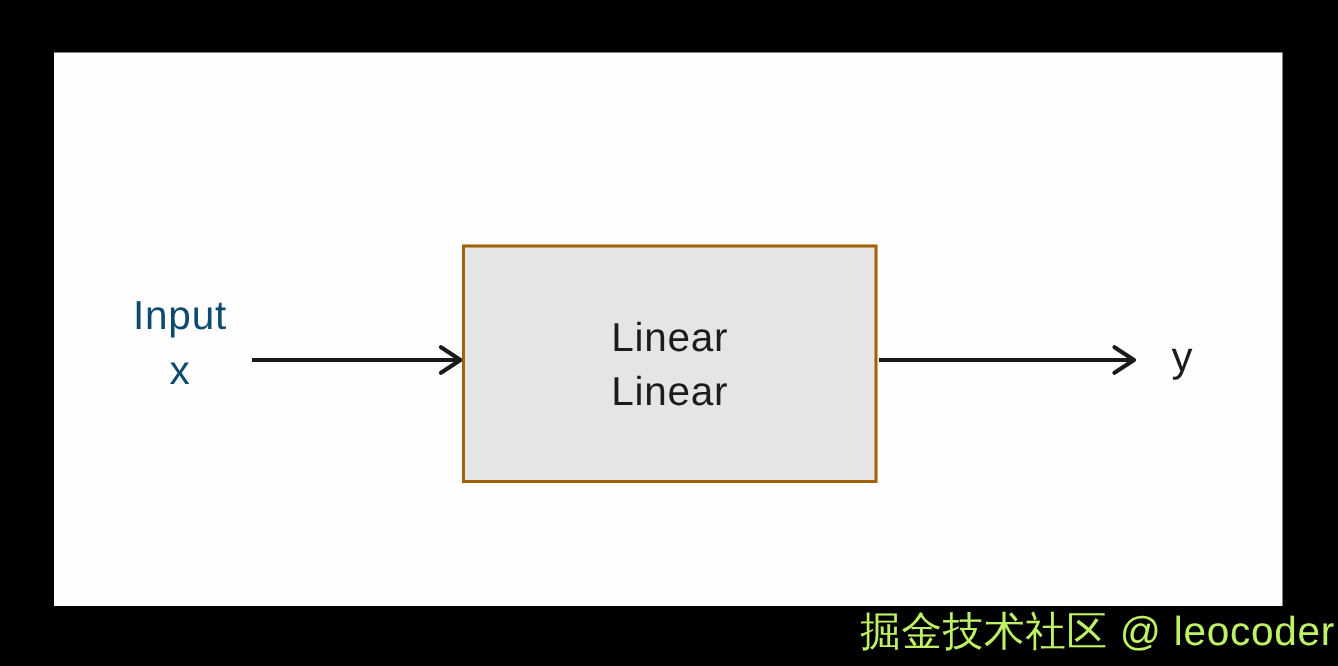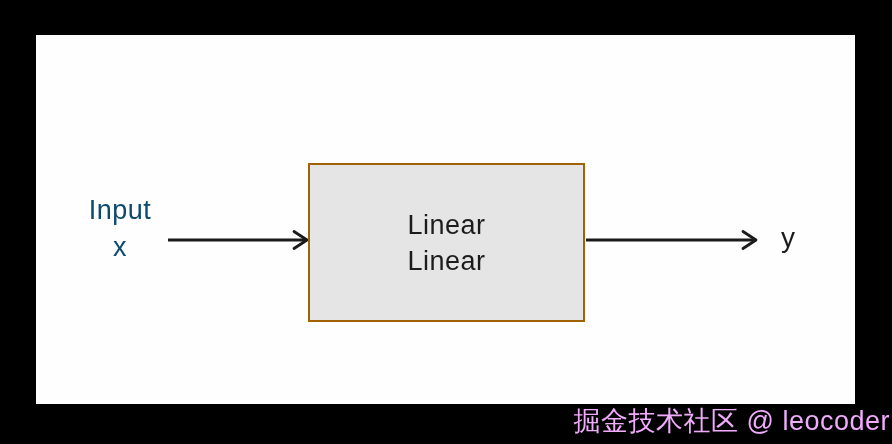--- a/index.html
+++ b/index.html
@@ -80,21 +80,21 @@
     width: 40px;
     text-align: center;
     color: #1c1c1c;
     font-size: 28px;
     line-height: 36px;
   }
   .watermark {
     position: absolute;
     right: 2px;
     bottom: 8px;
-    color: #f0abfc;
+    color: #bef264;
     font-size: 27px;
     line-height: 30px;
     letter-spacing: 0.5px;
     text-shadow: 0 1px 2px rgba(0,0,0,0.6);
     white-space: nowrap;
   }
 </style>
 </head>
 <body>
 

